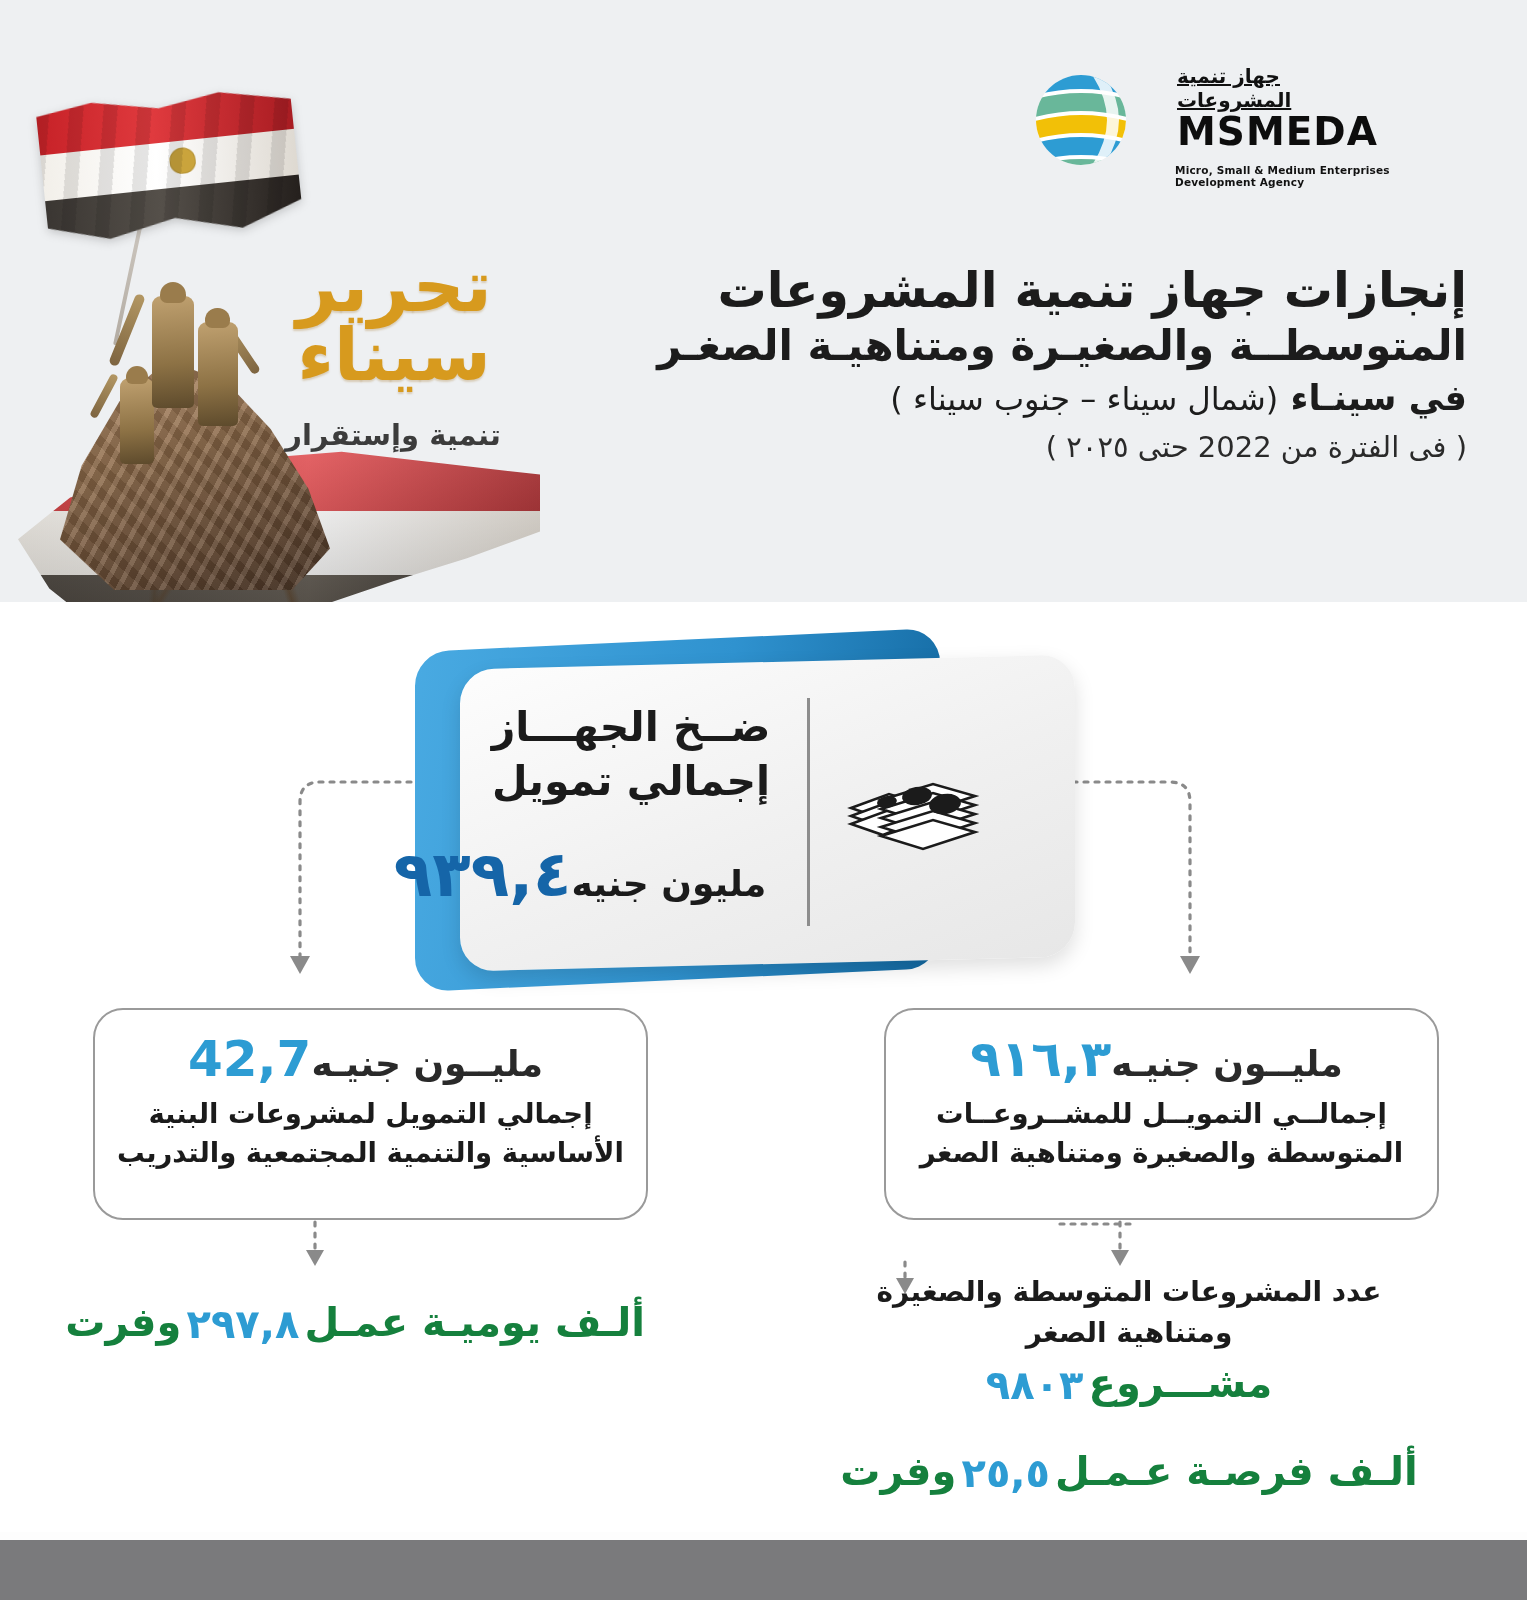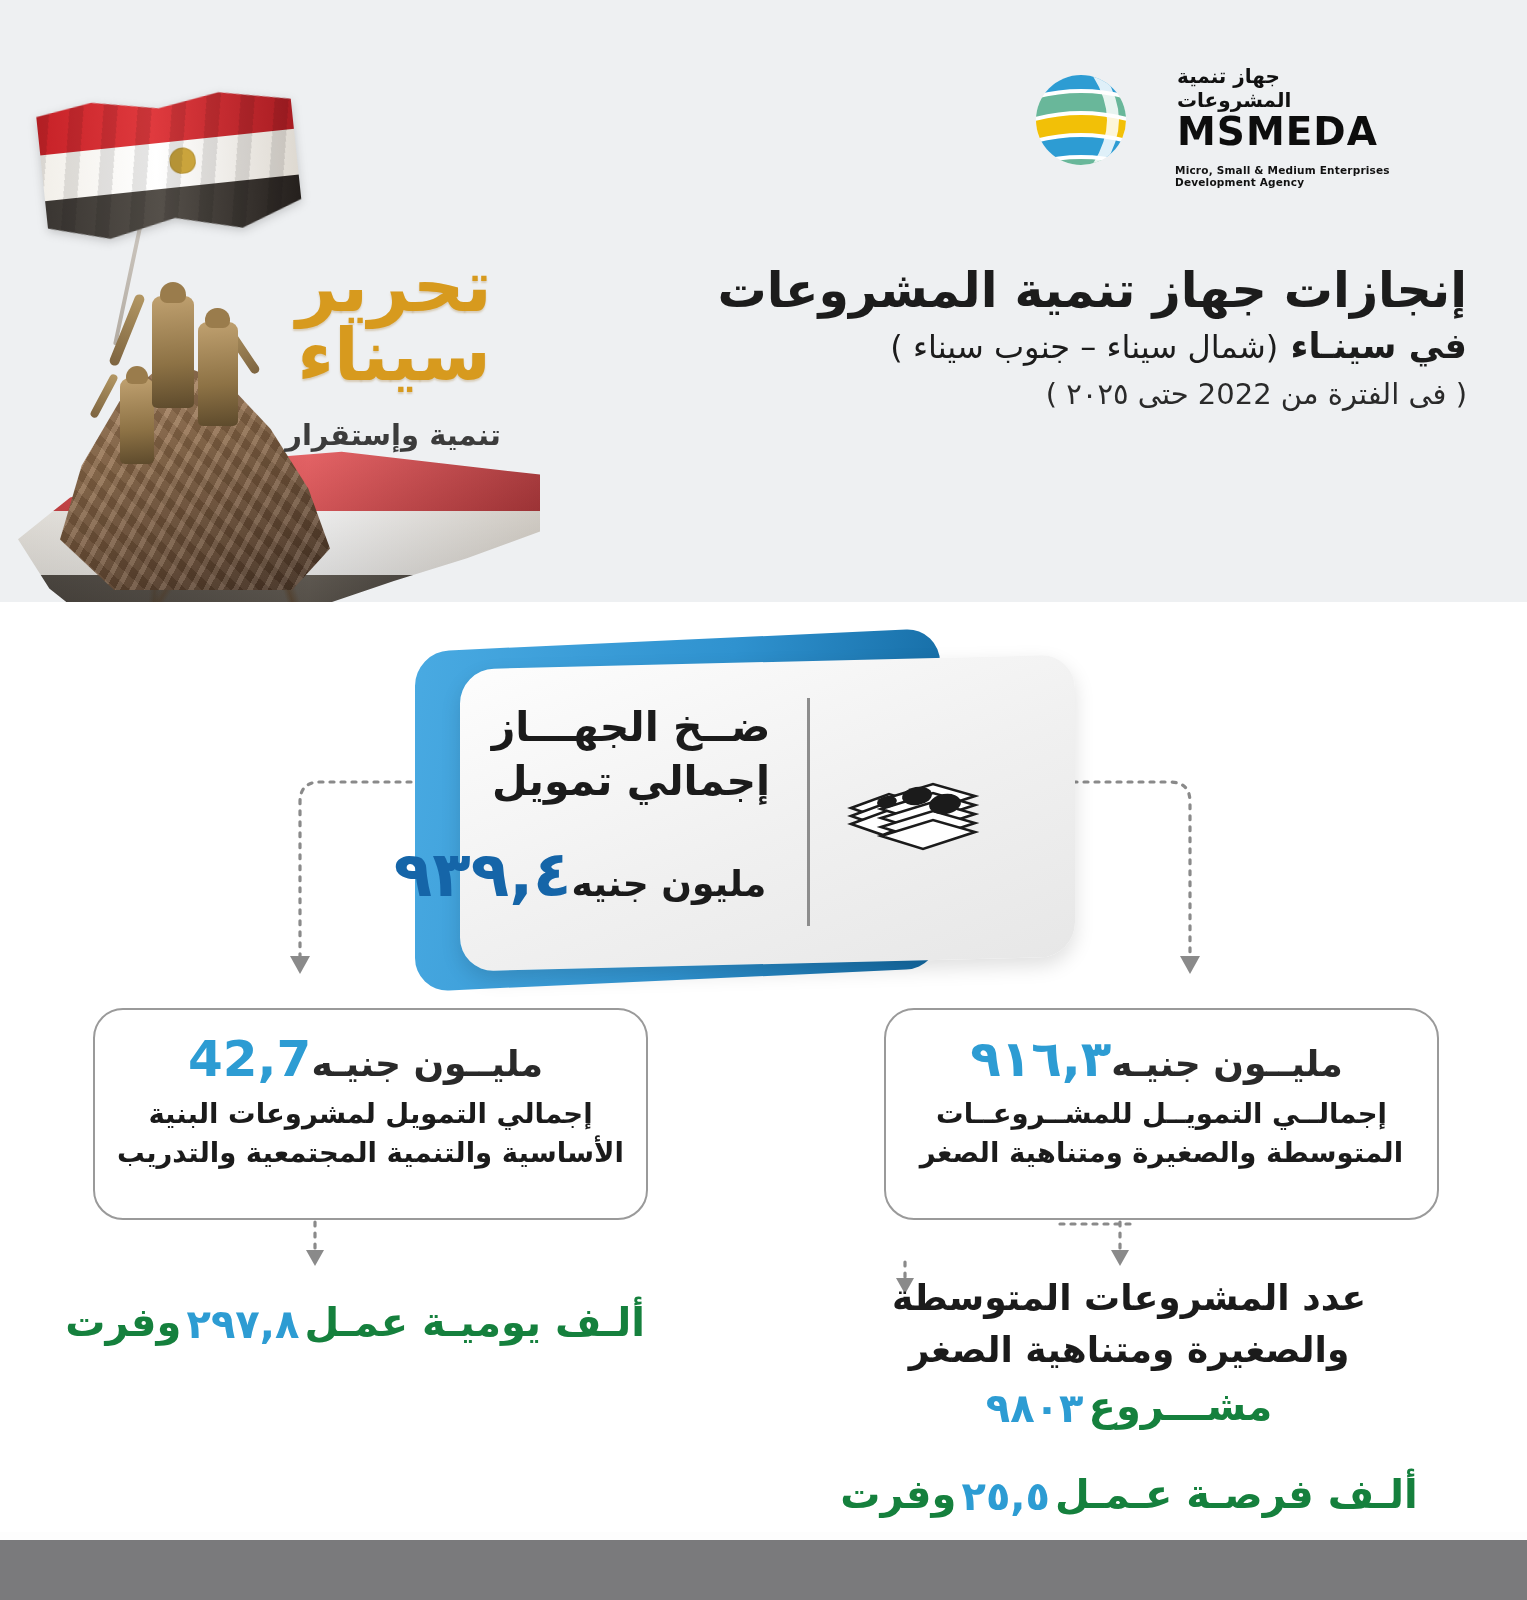--- a/index.html
+++ b/index.html
@@ -106,21 +106,21 @@
   .hero-sub {
     position: absolute; right: 34px; top: 358px; width: 266px;
     text-align: center; color: #3c3c3c; font-size: 29px; font-weight: 700;
   }
 
   
   .logo-block { position: absolute; right: 100px; top: 56px; width: 360px; height: 132px; }
   .logo-globe { position: absolute; right: 296px; top: 14px; width: 100px; height: 100px; }
   .logo-text-ar {
     position: absolute; right: 0; top: 8px; width: 250px; text-align: left;
-    color: #111; font-size: 20px; font-weight: 700; line-height: 1.22; letter-spacing: 1px;
+    color: #111; font-size: 20px; font-weight: 700; line-height: 1.22; letter-spacing: 1px; text-decoration: underline;
   }
   .logo-msmeda {
     position: absolute; right: 0; top: 56px; width: 250px; text-align: left;
     color: #0d0d0d; font-size: 39px; font-weight: 700; letter-spacing: 1px; line-height: 1;
     font-family: "DejaVu Sans", "Liberation Sans", sans-serif;
   }
   .logo-tagline {
     position: absolute; right: 0; top: 108px; width: 252px; text-align: left;
     color: #111; font-size: 10.5px; font-weight: 700; letter-spacing: .2px;
   }
@@ -173,21 +173,21 @@
   .sc-val-row { margin-top: 20px; white-space: nowrap; }
   .sc-val  { color: #2d9cd3; font-size: 50px; font-weight: 700; letter-spacing: 1px; }
   .sc-unit { color: #2a2a2a; font-size: 36px; font-weight: 700; margin-right: 10px; }
   .sc-desc { margin: 6px 22px 0 22px; color: #1b1b1b; font-size: 27.5px; font-weight: 700; line-height: 1.42; }
 
   
   .leaf { position: absolute; text-align: center; }
   .leaf-line { white-space: nowrap; line-height: 1.5; }
   .leaf-num { color: #2d9cd3; font-size: 40px; font-weight: 700; letter-spacing: 1px; vertical-align: -2px; }
   .leaf-txt { color: #15803d; font-size: 40px; font-weight: 700; }
-  .leaf-desc { color: #1b1b1b; font-size: 36px; font-weight: 700; line-height: 1.45; }
+  .leaf-desc { color: #1b1b1b; font-size: 28px; font-weight: 700; line-height: 1.45; }
 
   .leaf.l-left  { left: 100px; top: 690px; width: 545px; }
   .leaf.l-right { right: 88px; top: 670px; width: 620px; }
 
   
   .connectors { position: absolute; inset: 0; pointer-events: none; }
 
   
   .bottom-white { position: absolute; left: 0; top: 1532px; width: 1527px; height: 8px; background: #fdfdfd; }
   .bottom-gray  { position: absolute; left: 0; top: 1540px; width: 1527px; height: 60px; background: #7a7a7c; }
@@ -263,20 +263,21 @@
       <div class="logo-text-ar">
         <div>جهاز تنمية</div>
         <div>المشروعات</div>
       </div>
       <div class="logo-msmeda">MSMEDA</div>
       <div class="logo-tagline">Micro, Small &amp; Medium Enterprises Development Agency</div>
     </div>
 
     <div class="head-titles">
       <div class="ht-l1">إنجازات جهاز تنمية المشروعات</div>
+      <div class="ht-l2">المتوسطــة والصغيـرة ومتناهيـة الصغـر</div>
       <div class="ht-l3">
         <span>في سينـاء</span>
         <span class="thin">(شمال سيناء – جنوب سيناء )</span>
       </div>
       <div class="ht-l4">( فى الفترة من 2022 حتى ٢٠٢٥ )</div>
     </div>
   </div>
 
   <div class="body-area">
 

